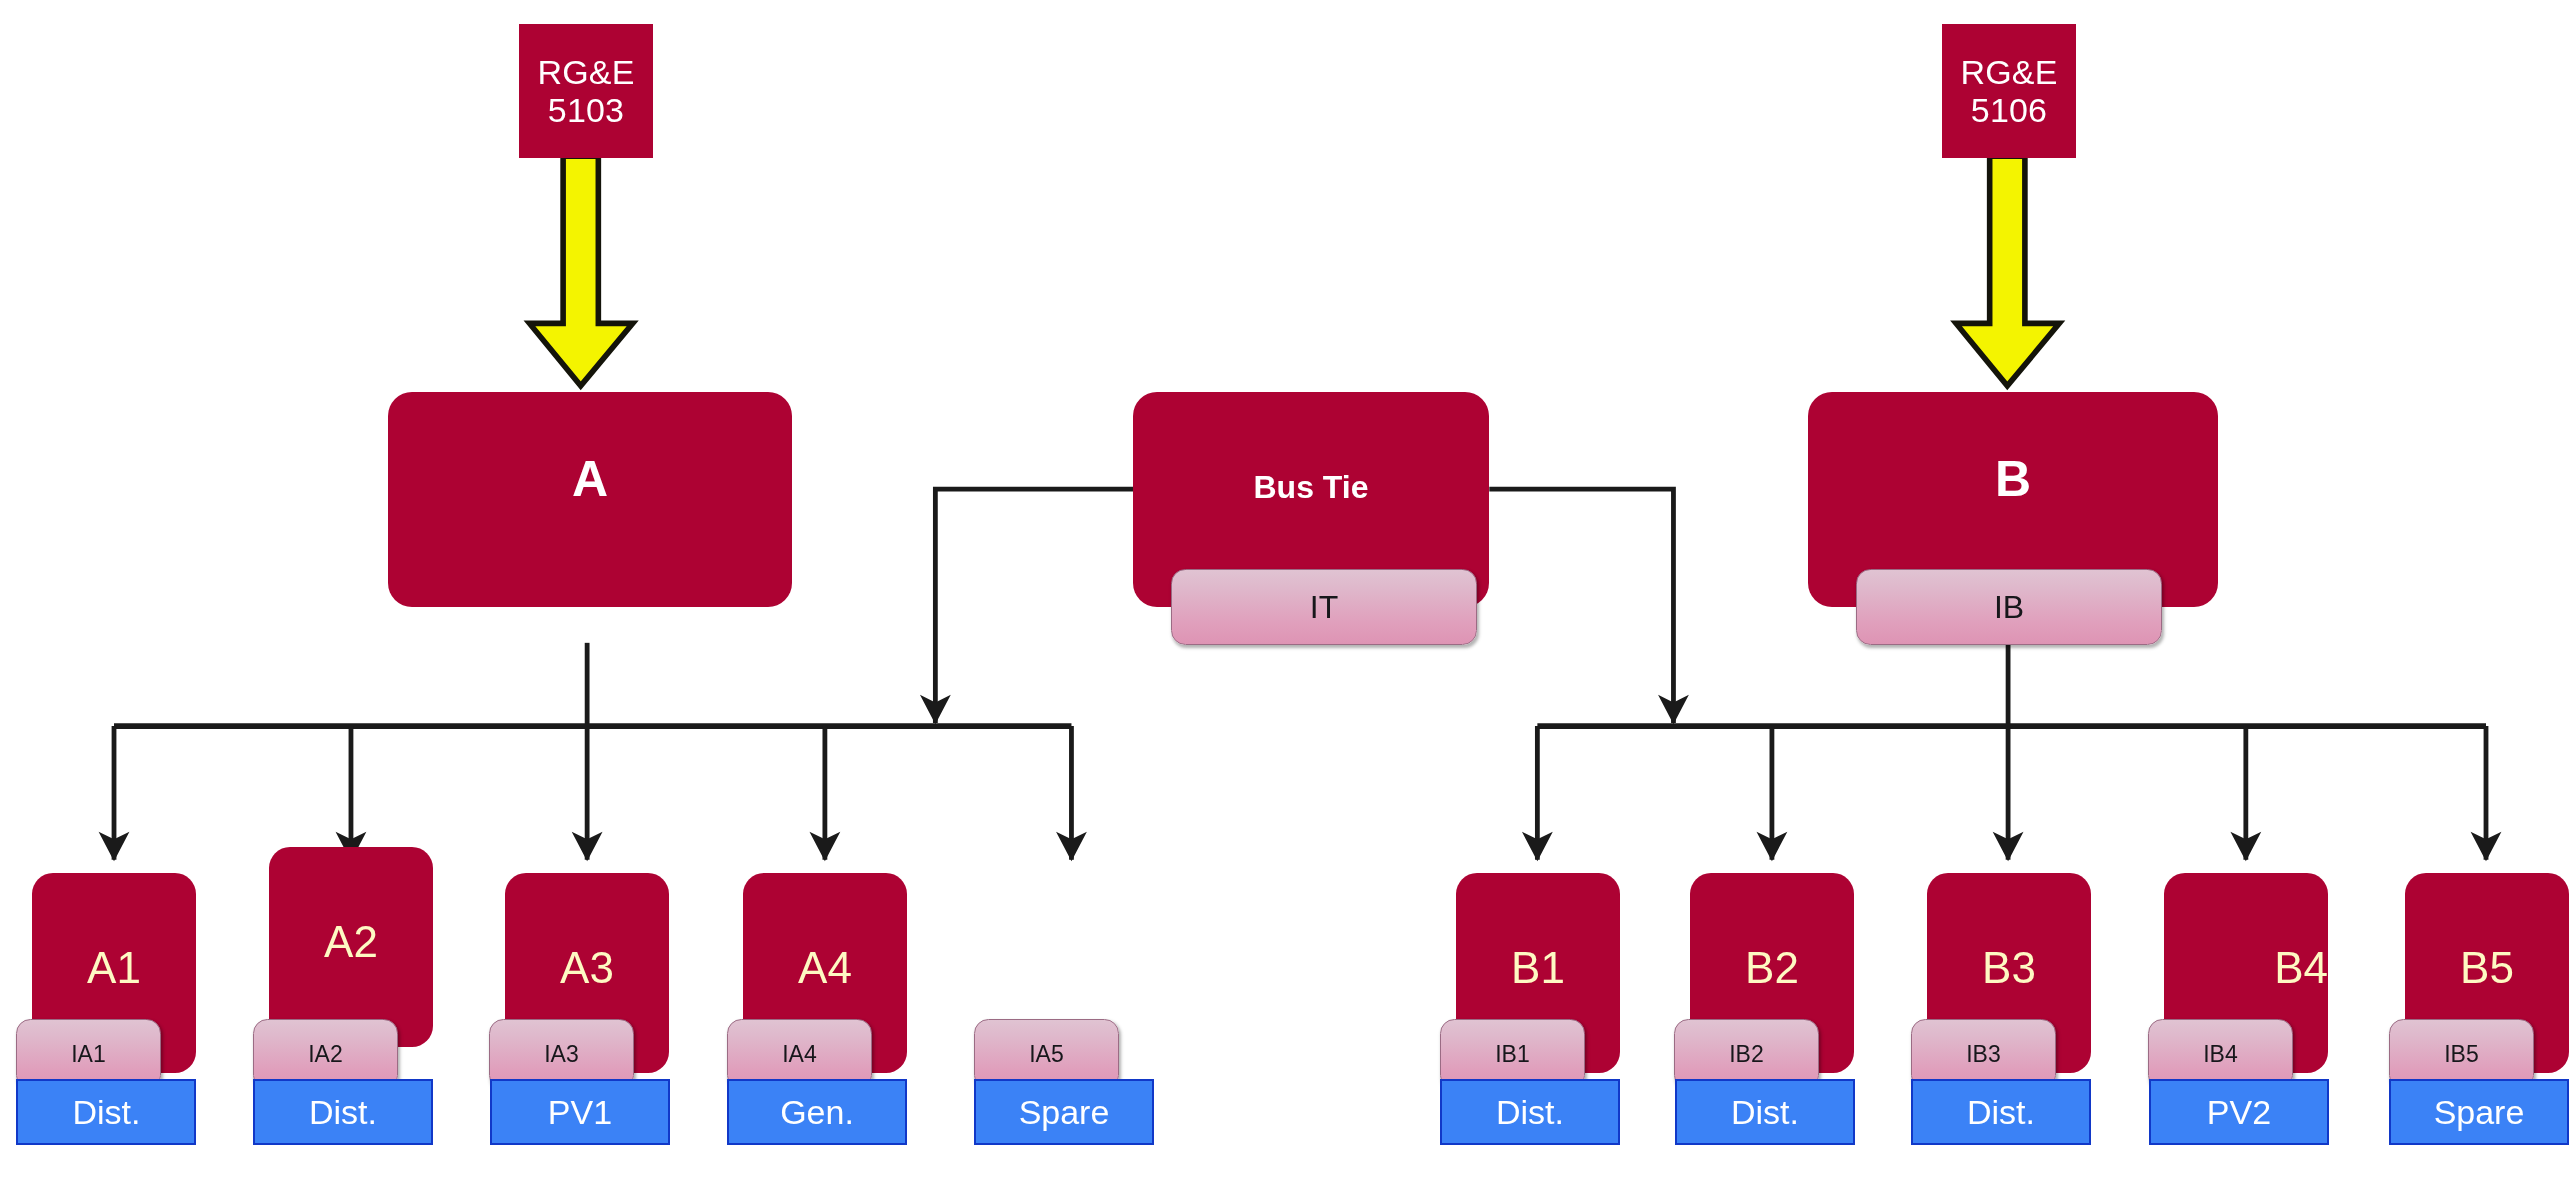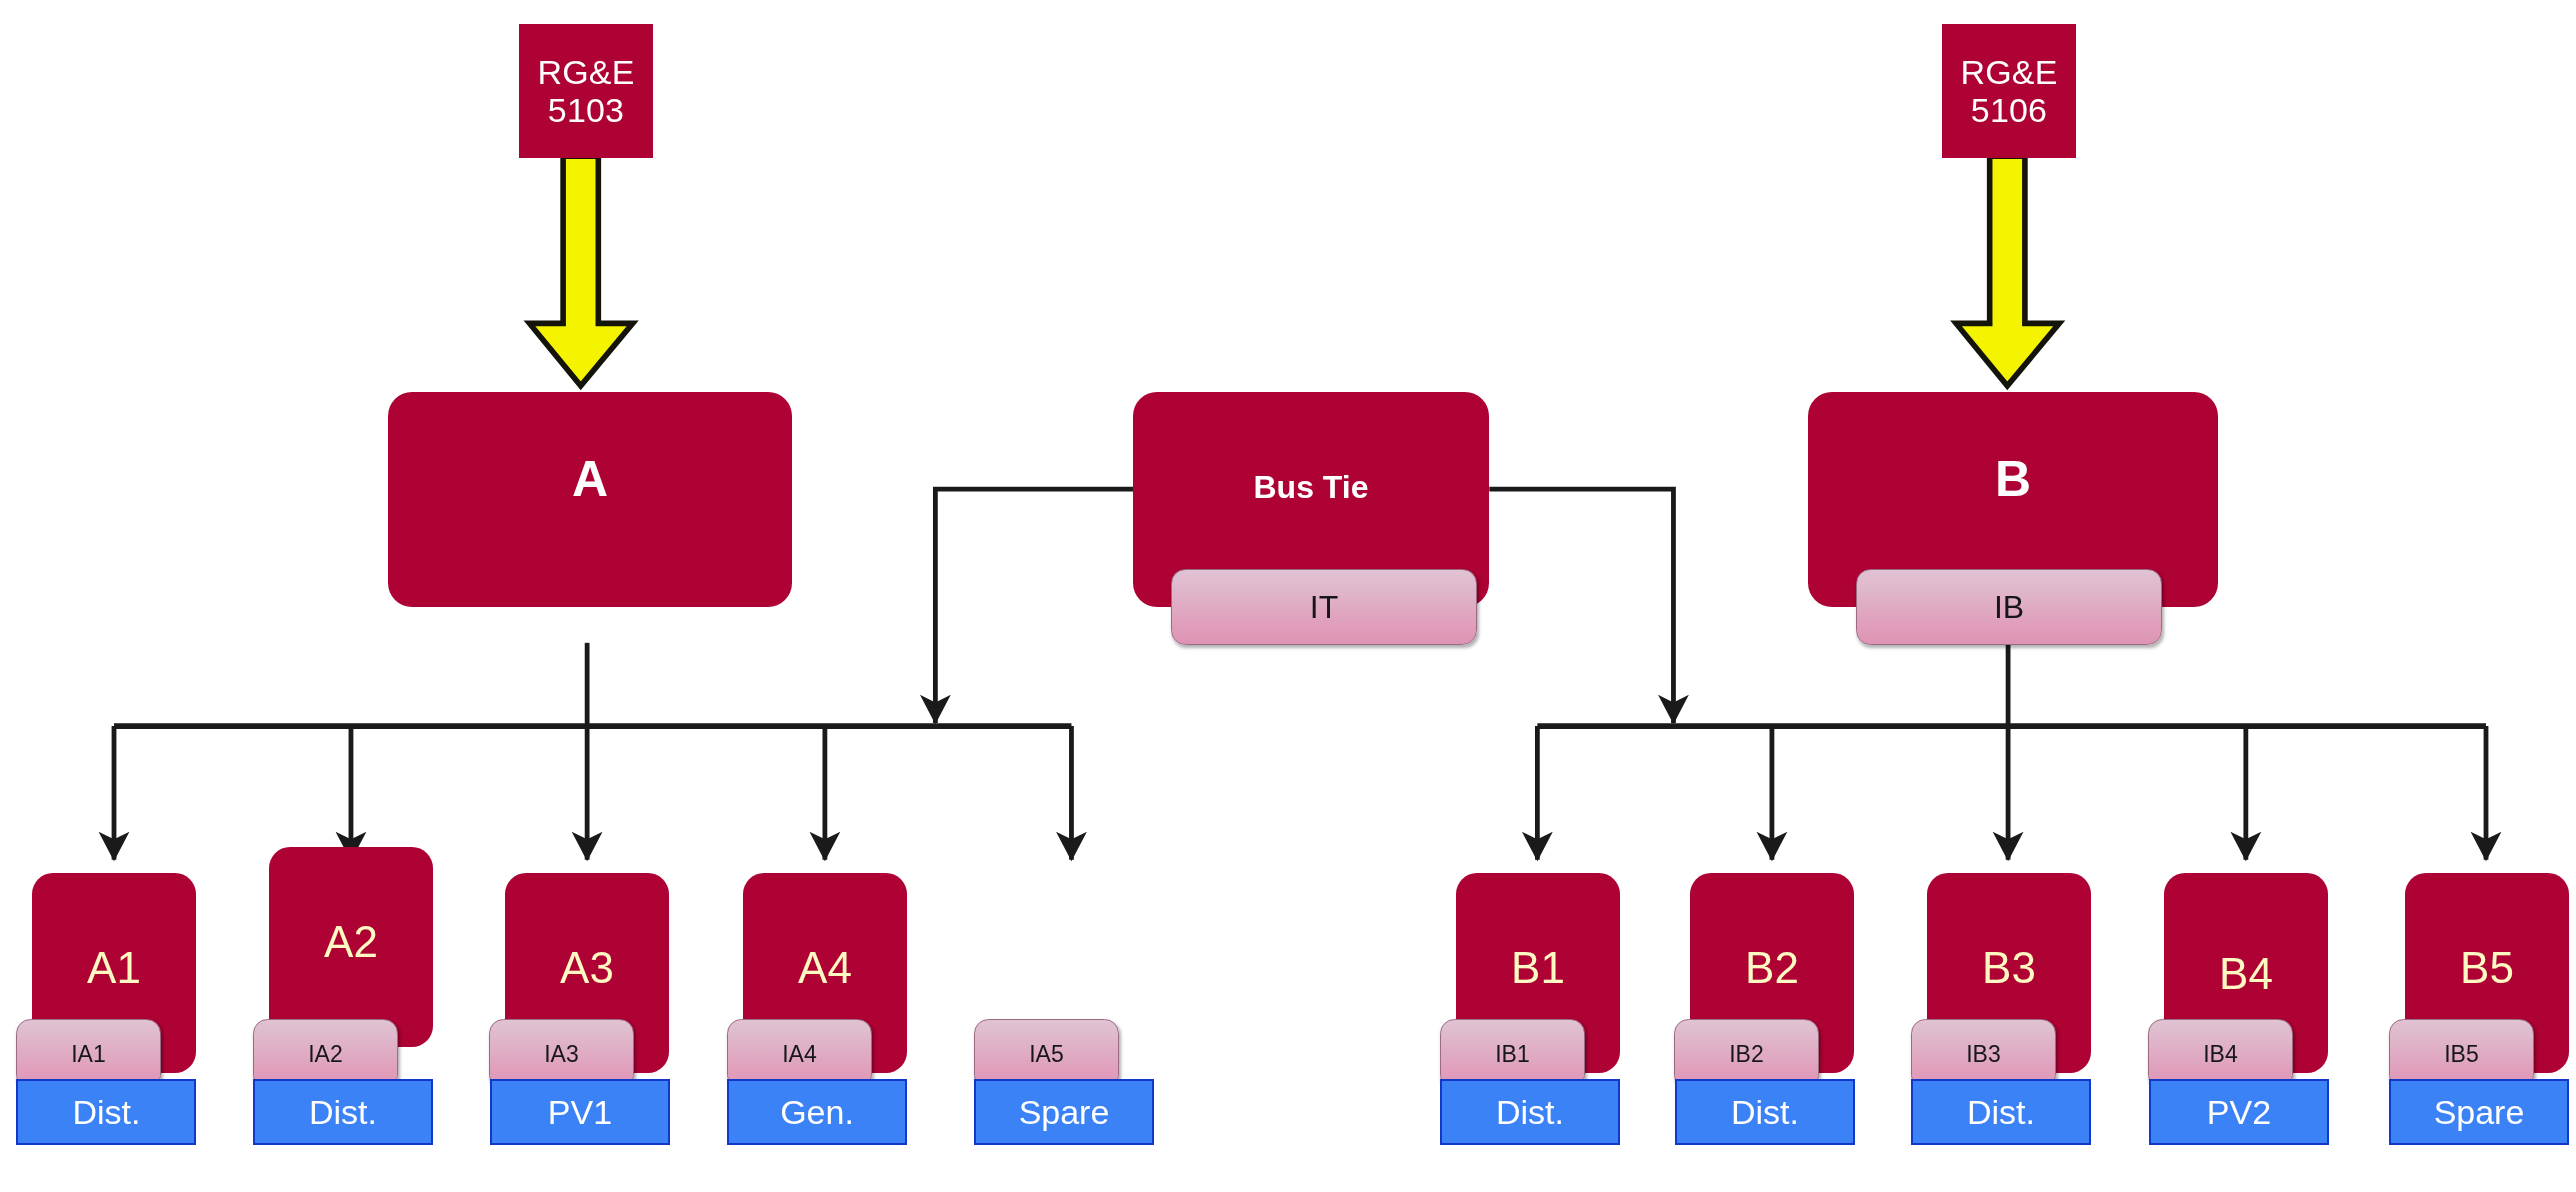--- a/index.html
+++ b/index.html
@@ -161,21 +161,21 @@
   <div class="brk sm" style="left:1674px;top:1019px;width:143px;height:69px;">IB2</div>
   <div class="load" style="left: 1675px; top: 1079px; width: 176px; height: 62px;">Dist.</div>
 
   <div class="fdr" style="left:1927px;top:873px;width:164px;height:200px;">
     <div class="fdr-label" style="top:70px;">B3</div>
   </div>
   <div class="brk sm" style="left:1911px;top:1019px;width:143px;height:69px;">IB3</div>
   <div class="load" style="left: 1911px; top: 1079px; width: 176px; height: 62px;">Dist.</div>
 
   <div class="fdr" style="left:2164px;top:873px;width:164px;height:200px;">
-    <div class="fdr-label" style="top:76px;">B4</div>
+    <div class="fdr-label" style="top:70px;text-align:right;">B4</div>
   </div>
   <div class="brk sm" style="left:2148px;top:1019px;width:143px;height:69px;">IB4</div>
   <div class="load" style="left: 2149px; top: 1079px; width: 176px; height: 62px;">PV2</div>
 
   <div class="fdr" style="left:2405px;top:873px;width:164px;height:200px;">
     <div class="fdr-label" style="top:70px;">B5</div>
   </div>
   <div class="brk sm" style="left:2389px;top:1019px;width:143px;height:69px;">IB5</div>
   <div class="load" style="left: 2389px; top: 1079px; width: 176px; height: 62px;">Spare</div>
 

